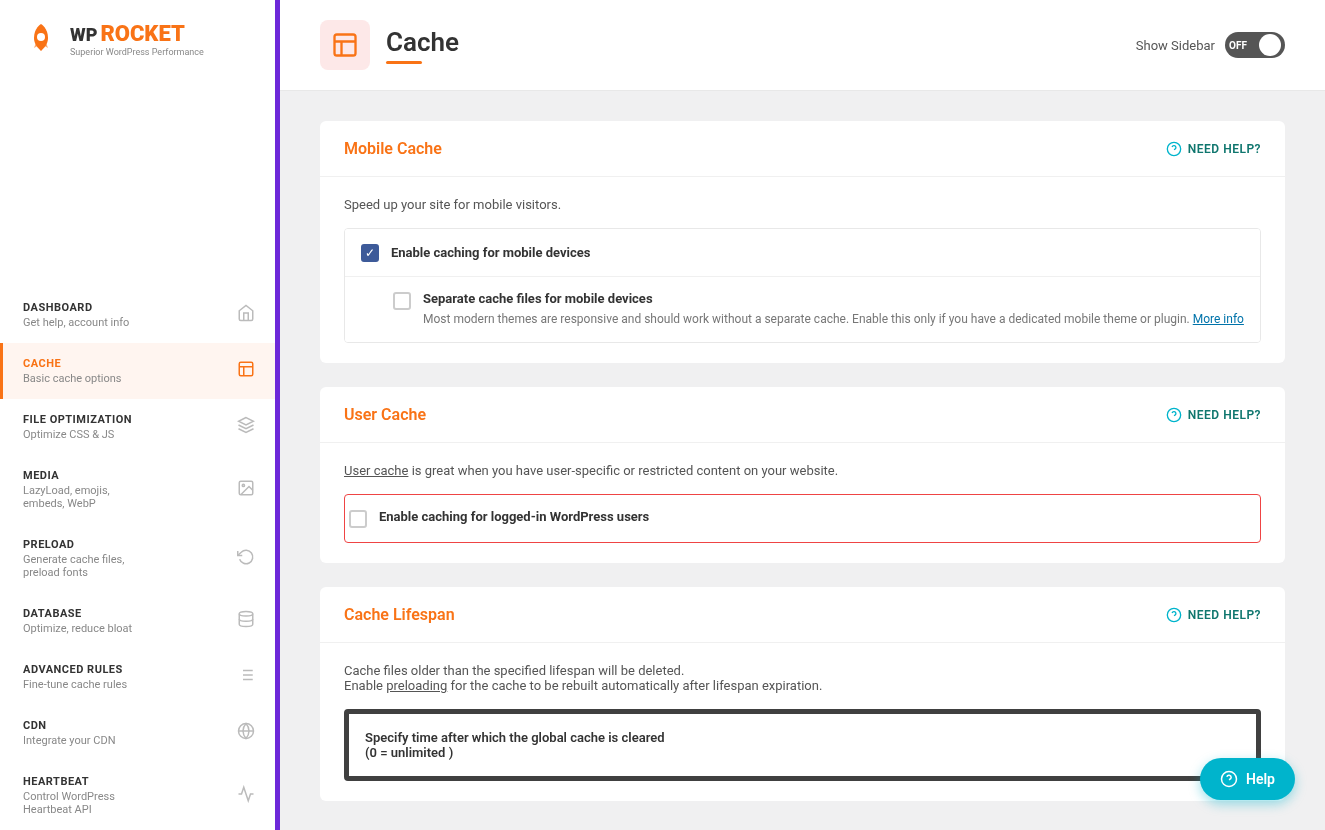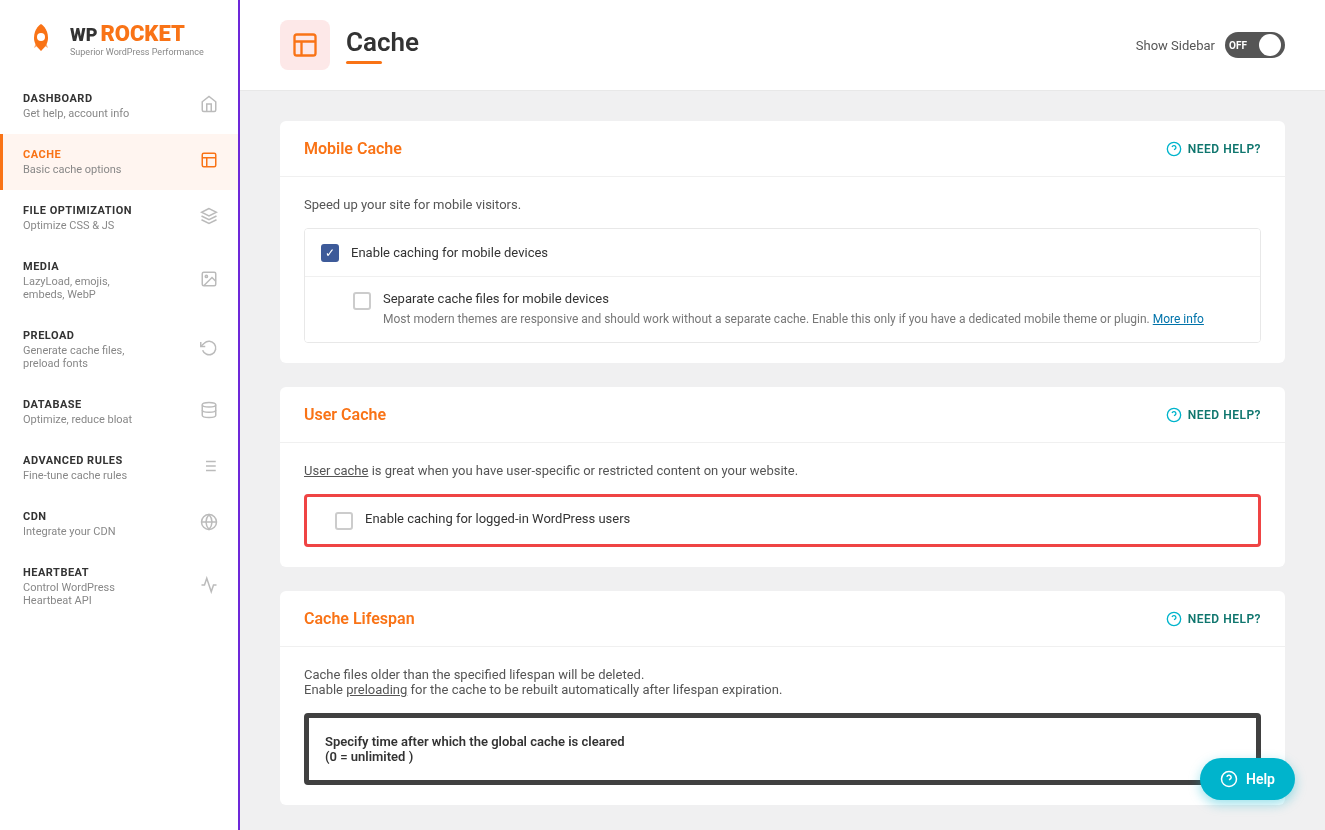--- a/index.html
+++ b/index.html
@@ -7,28 +7,29 @@
       font-family: -apple-system, BlinkMacSystemFont, "Segoe UI", Roboto, sans-serif;
       background: #f0f0f1;
       display: flex;
       height: 830px;
       width: 1325px;
       overflow: hidden;
     }
 
     
     .sidebar {
-      width: 240px;
+      width: 280px;
       background: #fff;
       flex-shrink: 0;
       display: flex;
       flex-direction: column;
       height: 100%;
       overflow-y: auto;
-      border-right: 2px solid #6d28d9;
+      border-right: 5px solid #6d28d9;
+      justify-content: space-between;
     }
     .sidebar-logo {
       padding: 18px 20px;
       display: flex;
       align-items: center;
       gap: 8px;
     }
     .logo-icon {
       width: 42px;
       height: 42px;
@@ -220,23 +221,23 @@
     .section-description {
       font-size: 13px;
       color: #555;
       margin-bottom: 16px;
     }
     .section-description a {
       color: #555;
     }
 
     .option-row {
-      border: 3px solid #ef4444;
+      border: 1px solid #ef4444;
       border-radius: 4px;
-      padding: 14px 28px;
+      padding: 14px 4px;
       display: flex;
       align-items: flex-start;
       gap: 12px;
     }
 
     .checkbox-wrap {
       width: 18px;
       height: 18px;
       border: 2px solid #ccc;
       border-radius: 3px;
@@ -253,21 +254,21 @@
     }
     .checkbox-check {
       color: #fff;
       font-size: 12px;
       line-height: 1;
     }
 
     .option-content {}
     .option-label {
       font-size: 13px;
-      font-weight: 400;
+      font-weight: 700;
       color: #333;
     }
     .option-desc {
       font-size: 12px;
       color: #777;
       margin-top: 4px;
       line-height: 1.5;
     }
     .option-desc a {
       color: #0073aa;

